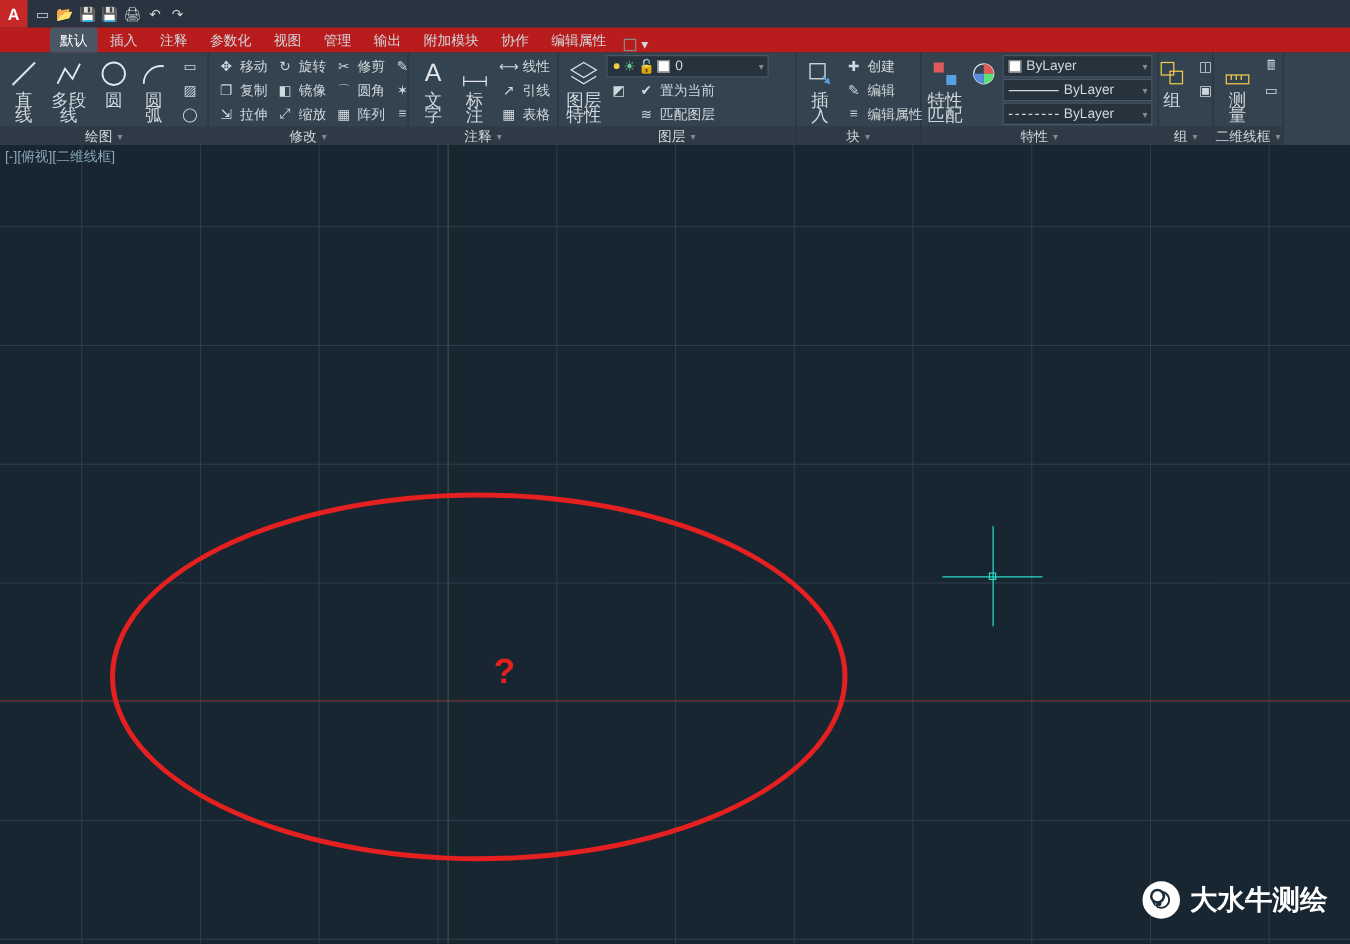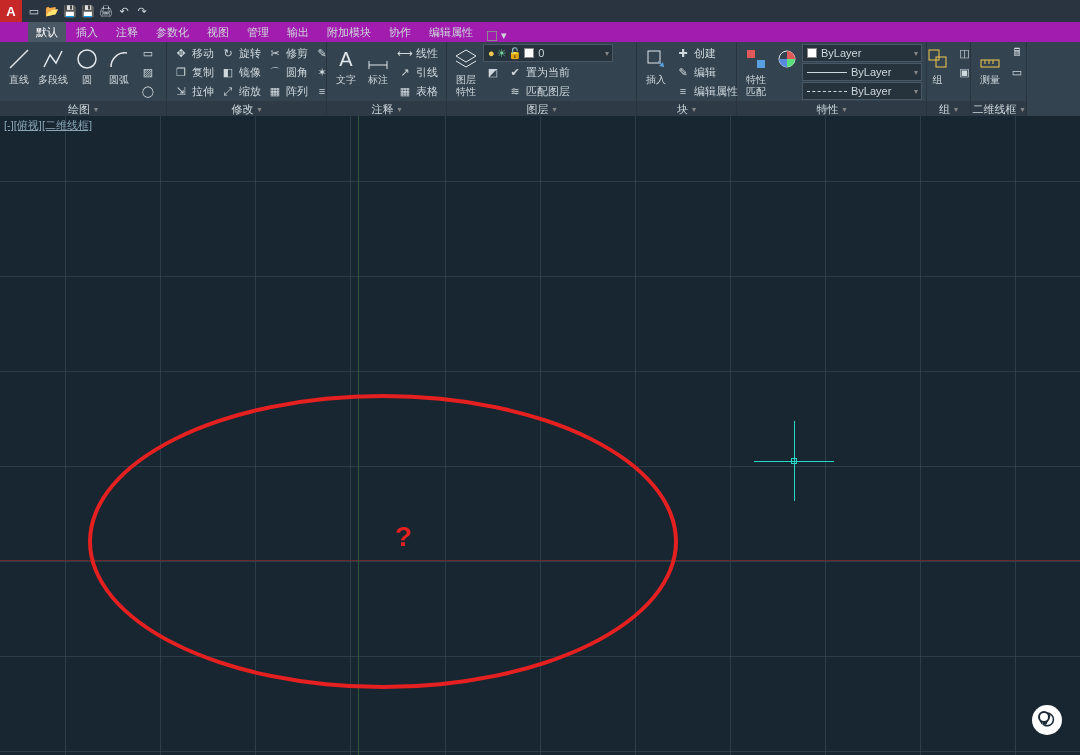--- a/index.html
+++ b/index.html
@@ -6,47 +6,47 @@
   body { width: 1080px; height: 755px; background: #1b2a36; overflow: hidden; position: relative; }
 
   
   .titlebar { height: 22px; background: #2a3440; display:flex; align-items:center; color:#cfd8dc; font-size:11px; }
   .titlebar .logo { width:22px; height:22px; background:#c62828; display:flex; align-items:center; justify-content:center; color:#fff; font-weight:bold; font-size:13px; }
   .titlebar .qat { display:flex; gap:2px; padding:0 4px; }
   .titlebar .qat .ico { width:16px; height:16px; display:flex; align-items:center; justify-content:center; font-size:11px; color:#cfd8dc; }
   .titlebar .title { flex:1; text-align:center; font-size:11px; color:#cfd8dc; }
 
   
-  .tabs { height:20px; background:#a21caf; display:flex; align-items:flex-end; padding-left:28px; gap:2px; font-size:11px; color:#cfd8dc; }
+  .tabs { height:20px; background:#b91c1c; display:flex; align-items:flex-end; padding-left:40px; gap:2px; font-size:11px; color:#cfd8dc; }
   .tabs .tab { padding:3px 8px 2px 8px; }
   .tabs .tab.active { background:#4a5866; color:#fff; border-radius:2px 2px 0 0; }
   .tabs .ft { margin-left:4px; display:flex; align-items:center; gap:4px; }
   .tabs .sq { width:10px; height:10px; border:1px solid #888; }
 
   
   .ribbon { height:76px; background:#344350; display:flex; border-bottom:1px solid #1a232c; }
   .panel { display:flex; flex-direction:column; border-right:1px solid #2a3440; }
   .panel .body { flex:1; display:flex; align-items:flex-start; padding:2px 4px 0 4px; gap:2px; }
   .panel .label { height:16px; font-size:11px; color:#cfd8dc; text-align:center; background:#2e3b47; display:flex; align-items:center; justify-content:center; gap:2px; }
   .panel .label::after { content:"▾"; font-size:8px; color:#888; margin-left:2px; }
 
   .bigbtn { display:flex; flex-direction:column; align-items:center; justify-content:flex-end; min-width:30px; padding:2px 2px; font-size:11px; color:#cfd8dc; gap:2px; }
   .bigbtn .ic { width:26px; height:26px; display:flex; align-items:center; justify-content:center; }
-  .bigbtn .lbl { font-size:10px; line-height:12px; text-align:center; }
+  .bigbtn .lbl { font-size:14px; line-height:12px; text-align:center; }
   .sm { display:flex; align-items:center; gap:3px; font-size:11px; color:#cfd8dc; height:18px; padding:0 2px; white-space:nowrap; }
   .sm .ic { width:16px; height:16px; display:flex; align-items:center; justify-content:center; font-size:11px; }
   .col { display:flex; flex-direction:column; gap:1px; }
 
   .dd { background:#26323c; border:1px solid #4a5866; height:18px; display:flex; align-items:center; font-size:11px; color:#cfd8dc; padding:0 14px 0 4px; position:relative; white-space:nowrap; }
   .dd::after { content:"▾"; position:absolute; right:3px; font-size:8px; color:#888; }
   .swatch { width:10px; height:10px; border:1px solid #888; margin-right:4px; }
 
   
   .canvas { position:absolute; left:0; right:0; top:116px; bottom:0; background:#182631; }
-  .canvas .vp { position:absolute; left:4px; top:2px; font-size:11px; color:#8aa7b7;text-decoration:underline; }
+  .canvas .vp { position:absolute; left:4px; top:2px; font-size:11px; color:#8aa7b7; }
   .grid { position:absolute; inset:0; background-image:
      linear-gradient(to right, rgba(60,80,95,.55) 1px, transparent 1px),
      linear-gradient(to bottom, rgba(60,80,95,.55) 1px, transparent 1px);
      background-size:95px 95px; background-position:-30px -30px; }
   .x-axis { position:absolute; left:0; right:0; top:444px; height:1px; background:#6b2a2a; }
   .y-axis { position:absolute; top:0; bottom:0; left:358px; width:1px; background:#2e5a3a; }
 
   .ellipse { position:absolute; width:590px; height:295px; border:4px solid #e52020; border-radius:50%; left:88px; top:278px; }
   .qmark { position:absolute; left:395px; top:405px; font-size:28px; color:#e52020; font-weight:bold; }
 
@@ -407,14 +407,15 @@
   <div class="vp">[-][俯视][二维线框]</div>
   <div class="ellipse"></div>
   <div class="qmark">?</div>
   <div class="cursor">
       <div class="sq"></div>
     </div>
   <div class="watermark">
     <div class="wm-ico">
         <span>✆</span>
       </div>
+    <span>大水牛测绘</span>
   </div>
 </div>
 
 </body></html>

